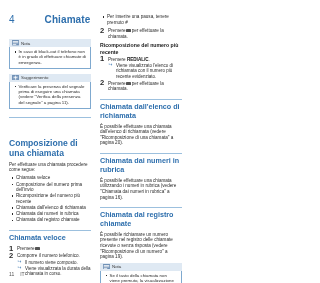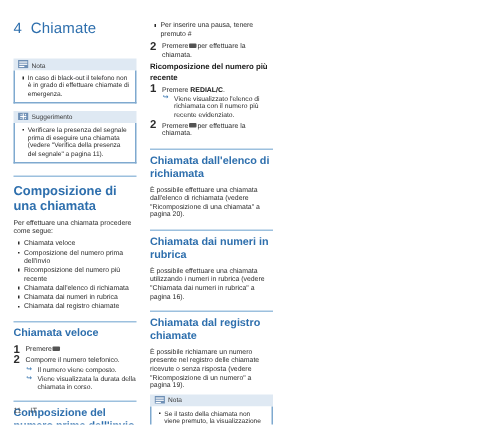--- a/index.html
+++ b/index.html
@@ -31,22 +31,23 @@
     height: 14px;
   }
   .chapter-num {
     font-size: 10px;
     color: #2e6fad;
     font-weight: 400;
   }
   .chapter-title {
     font-size: 10px;
     color: #2e6fad;
-    font-weight: 400;
+    font-weight: 700;
     letter-spacing: 0.1px;
+    margin-left: 24px;
   }
 
   
   .h2 {
     font-size: 7.2px;
     color: #2e6fad;
     font-weight: 700;
     line-height: 8.6px;
     border-top: 0.7px solid #9cc0de;
     padding-top: 3px;
@@ -60,21 +61,21 @@
     line-height: 6.4px;
     margin-top: 3px;
     margin-bottom: 1.5px;
   }
   .big-h2 {
     font-size: 8.6px;
     color: #2e6fad;
     font-weight: 700;
     line-height: 10px;
     border-top: 0.8px solid #9cc0de;
-    padding-top: 4px;
+    padding-top: 20px;
     margin-top: 8px;
     margin-bottom: 4px;
   }
 
   
   .p {
     font-size: 4.6px;
     line-height: 5.6px;
     color: #2b2b2b;
     margin-bottom: 2.5px;

